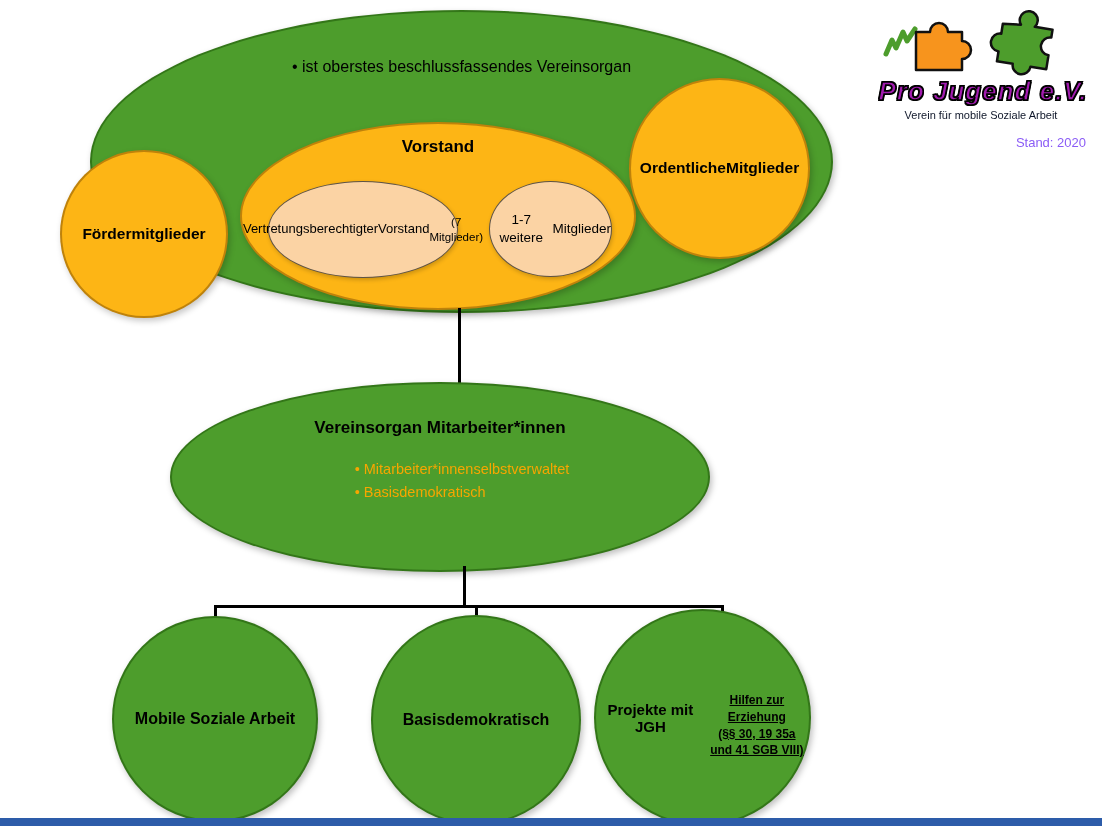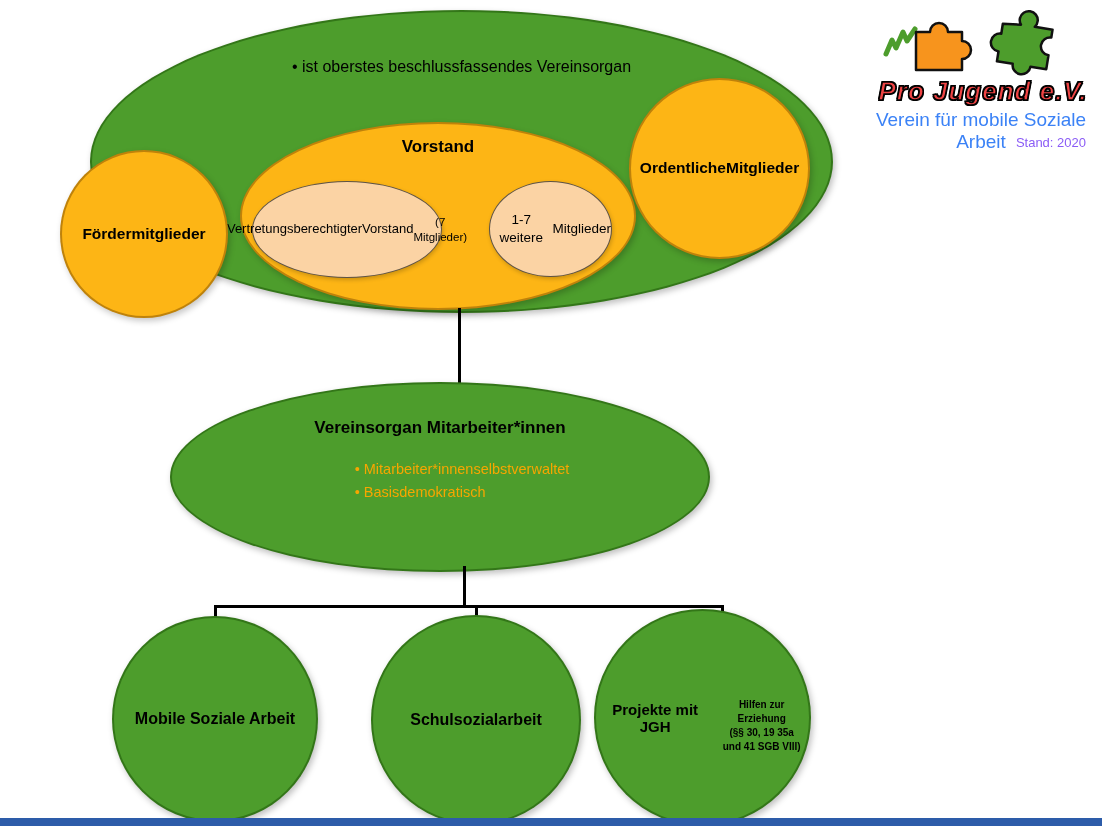--- a/index.html
+++ b/index.html
@@ -44,40 +44,40 @@
     font-size: 14.5px;
     line-height: 1.6;
     color: var(--bullet_orange, #f7a600);
     margin-left: 44px;
   }
   .logo-name {
     font-weight: 700;
     font-style: italic;
     font-size: 26px;
     letter-spacing: 1px;
-    color: #ef4444;
+    color: #a21caf;
     -webkit-text-stroke: 1.3px #000;
     text-shadow: -1px -1px 0 #000, 1px -1px 0 #000, -1px 1px 0 #000, 1px 1px 0 #000;
     white-space: nowrap;
   }
-  .logo-sub { font-size: 19px; color: #3b82f6; }
+  .logo-sub { font-size: 11px; color: #0f172a; }
   .stand { font-size: 13px; color: #8b5cf6; }
 </style>
 </head>
 <body>
 
 <div class="canvas">
 
   <div class="ellipse fill-green" style="left:90px; top:10px; width:743px; height:303px;"></div>
   <div class="abs center-text" style="left:90px; top:58px; width:743px; font-size:16px;">• ist oberstes beschlussfassendes Vereinsorgan</div>
 
   <div class="ellipse fill-orange" style="left:240px; top:122px; width:396px; height:188px;"></div>
   <div class="abs b center-text" style="left:240px; top:137px; width:396px; font-size:17px;">Vorstand</div>
 
-  <div class="ellipse fill-peach flex-center" style="left:252px; top:181px; width:190px; height:97px; font-size:13px; line-height:1.25;">
+  <div class="ellipse fill-peach flex-center" style="left:268px; top:181px; width:190px; height:97px; font-size:13px; line-height:1.25;">
     <div>Vertretungsberechtigter</div>
     <div>Vorstand</div>
     <div style="font-size:11.5px;">(7 Mitglieder)</div>
   </div>
 
   <div class="ellipse fill-peach flex-center" style="left:489px; top:181px; width:123px; height:96px; font-size:13.5px; line-height:1.3;">
     <div>1-7 weitere</div>
     <div>Mitglieder</div>
   </div>
 
@@ -105,26 +105,26 @@
   <div class="line" style="left:214px; top:605px; width:510px; height:3px;"></div>
   <div class="line" style="left:214px; top:605px; width:3px; height:14px;"></div>
   <div class="line" style="left:475px; top:605px; width:3px; height:14px;"></div>
   <div class="line" style="left:721px; top:605px; width:3px; height:10px;"></div>
 
   <div class="ellipse fill-green flex-center b" style="left:112px; top:616px; width:206px; height:206px; font-size:16px;">
     <div>Mobile Soziale Arbeit</div>
   </div>
 
   <div class="ellipse fill-green flex-center b" style="left:371px; top:615px; width:210px; height:210px; font-size:16px;">
-    <div>Schulsozialarbeit</div>
+    <div>Basisdemokratisch</div>
   </div>
 
   <div class="ellipse fill-green flex-center b" style="left:594px; top:609px; width:217px; height:217px;">
     <div style="font-size:15px;">Projekte mit JGH</div>
-    <div style="margin-top:16px; font-size:10px; line-height:1.4;">
+    <div style="margin-top:16px; font-size:12px; line-height:1.4;text-decoration:underline;">
       <div>Hilfen zur Erziehung</div>
       <div>(§§ 30, 19 35a</div>
       <div>und 41 SGB VIII)</div>
     </div>
   </div>
 
   <svg class="abs" style="left:878px; top:6px;" width="210" height="74" viewBox="0 0 210 74" aria-hidden="true">
     <path d="M8,48 l6,-14 l4,8 l7,-16 l4,9 l8,-12" fill="none" style="stroke:var(--green,#4d9d2c);" stroke-width="5" stroke-linecap="round" stroke-linejoin="round"></path>
     <path d="M38,26 h14 a9,9 0 1 1 18,0 h14 v9 a9,9 0 1 1 0,18 v11 h-46 z" style="fill:var(--logo_orange,#f7941d);" stroke="#111" stroke-width="2.5" stroke-linejoin="round"></path>
     <g transform="rotate(9 150 38)">

